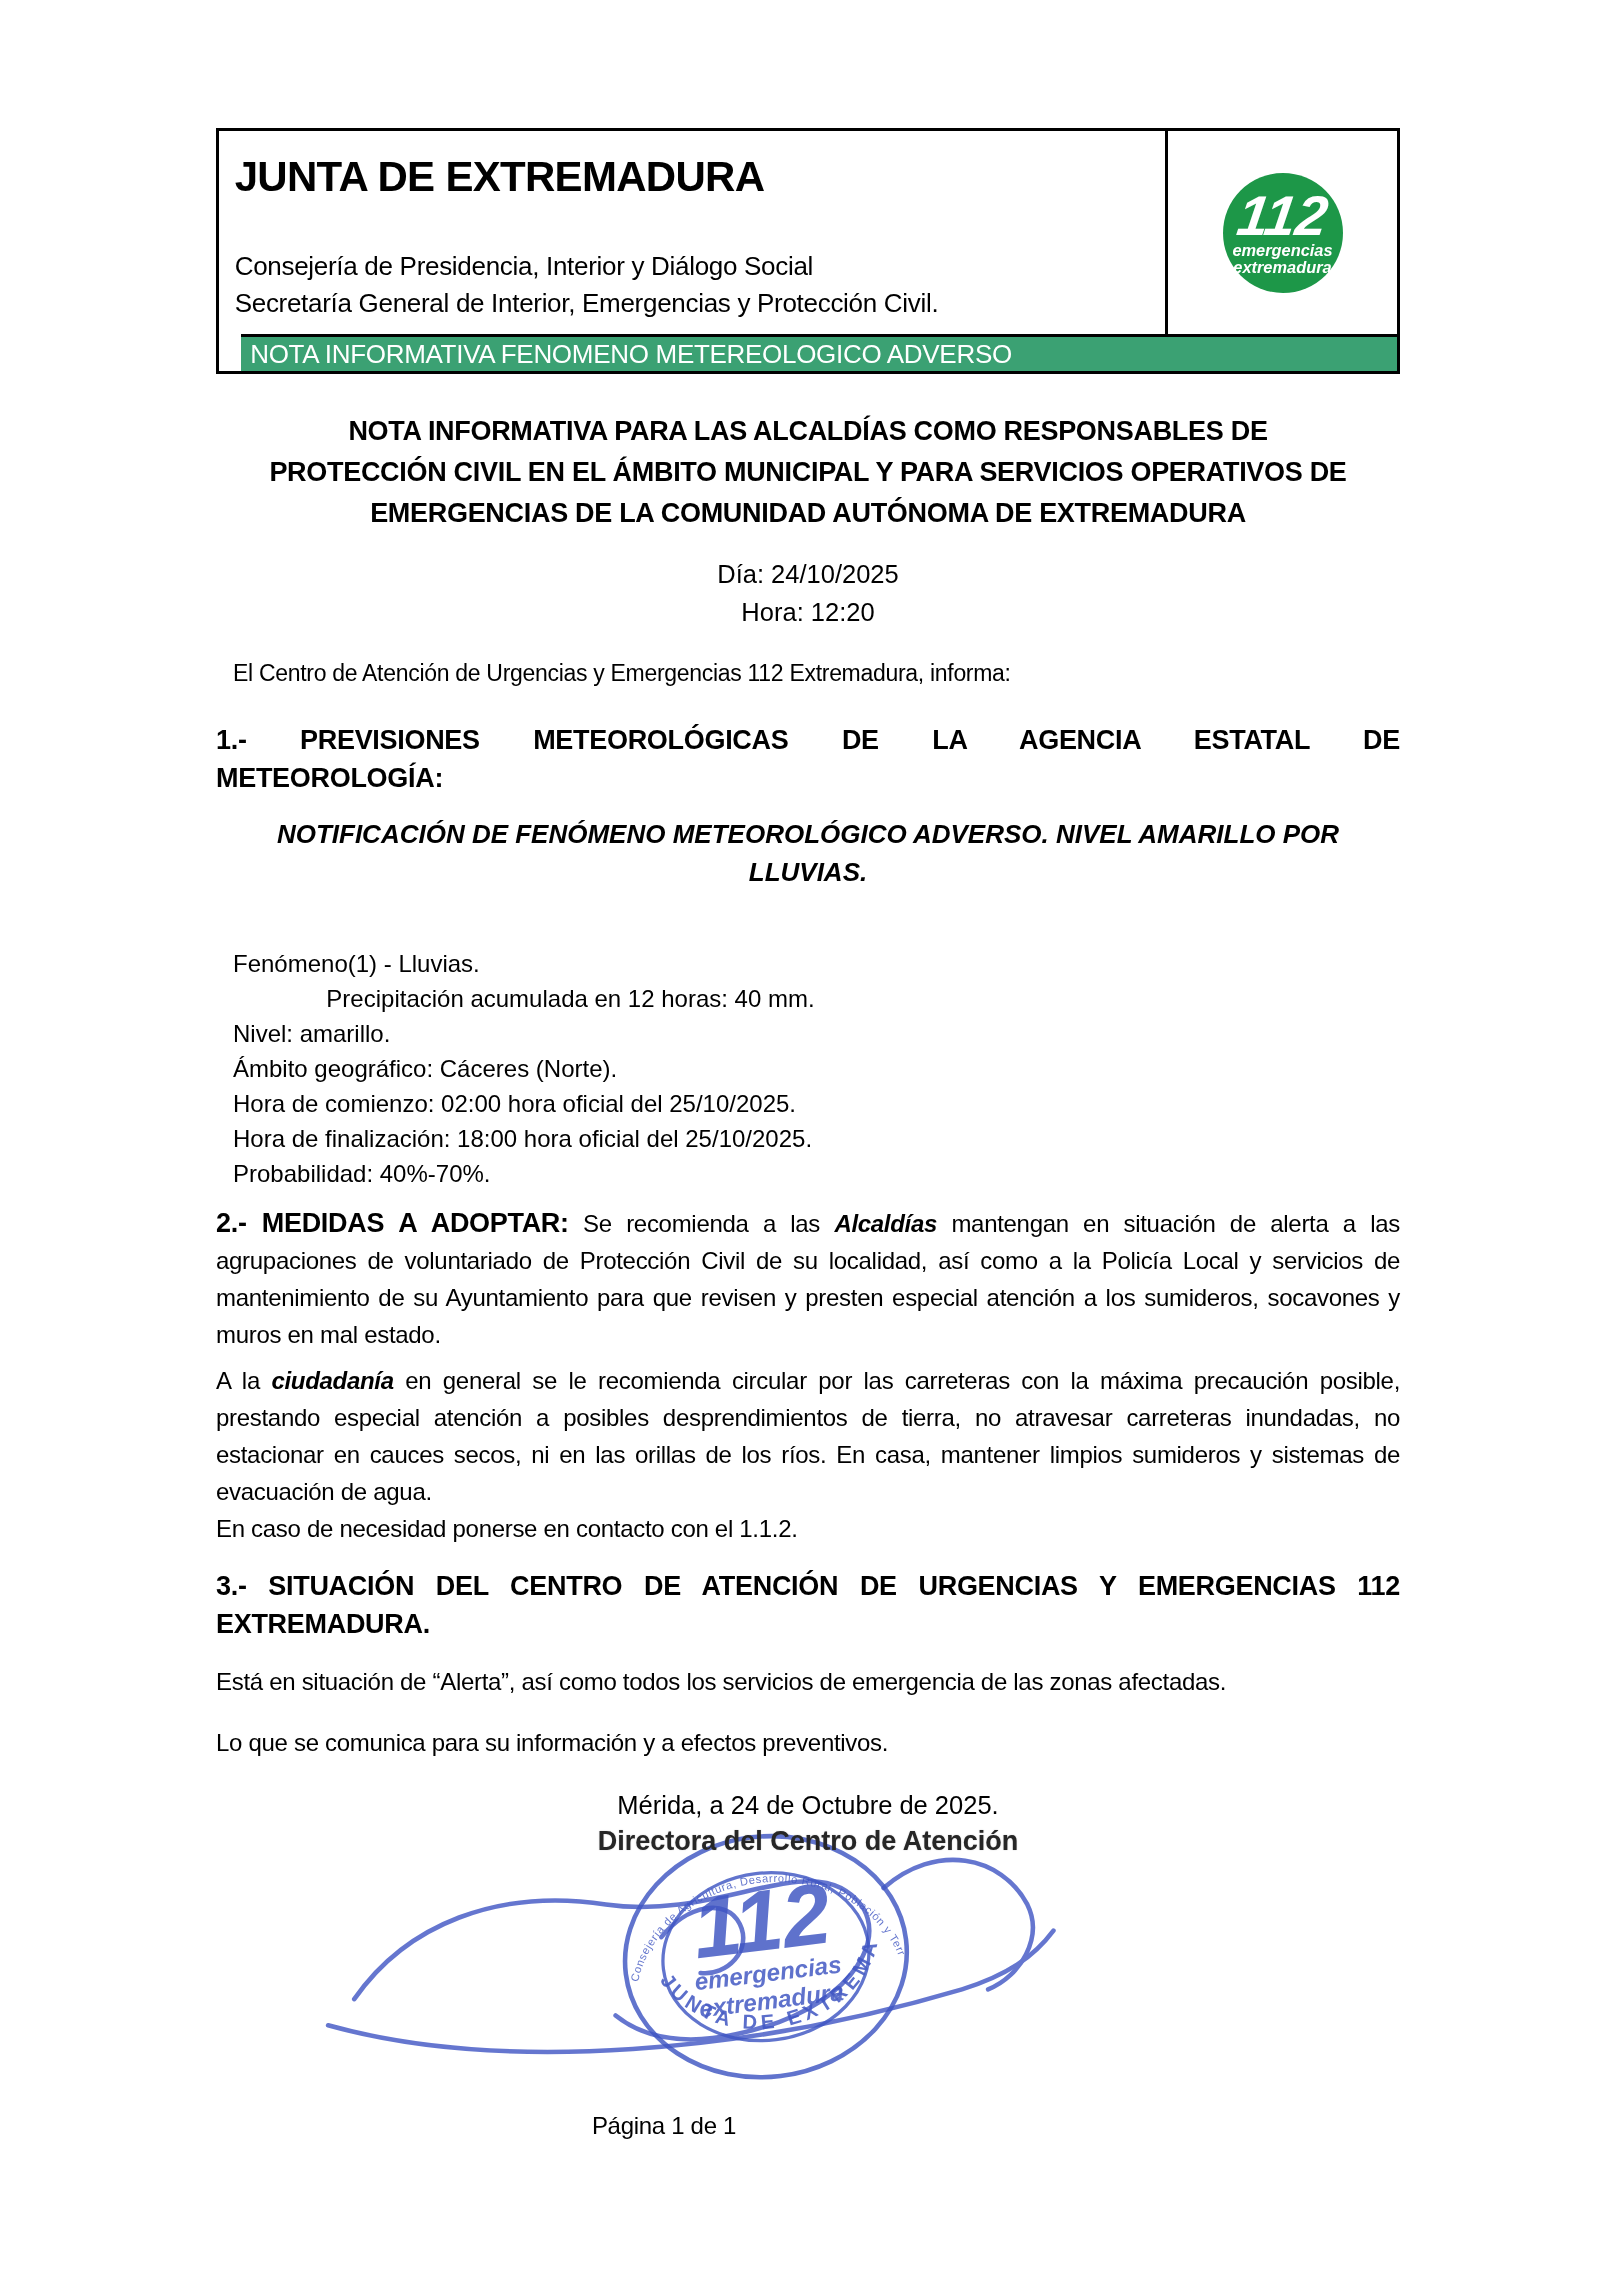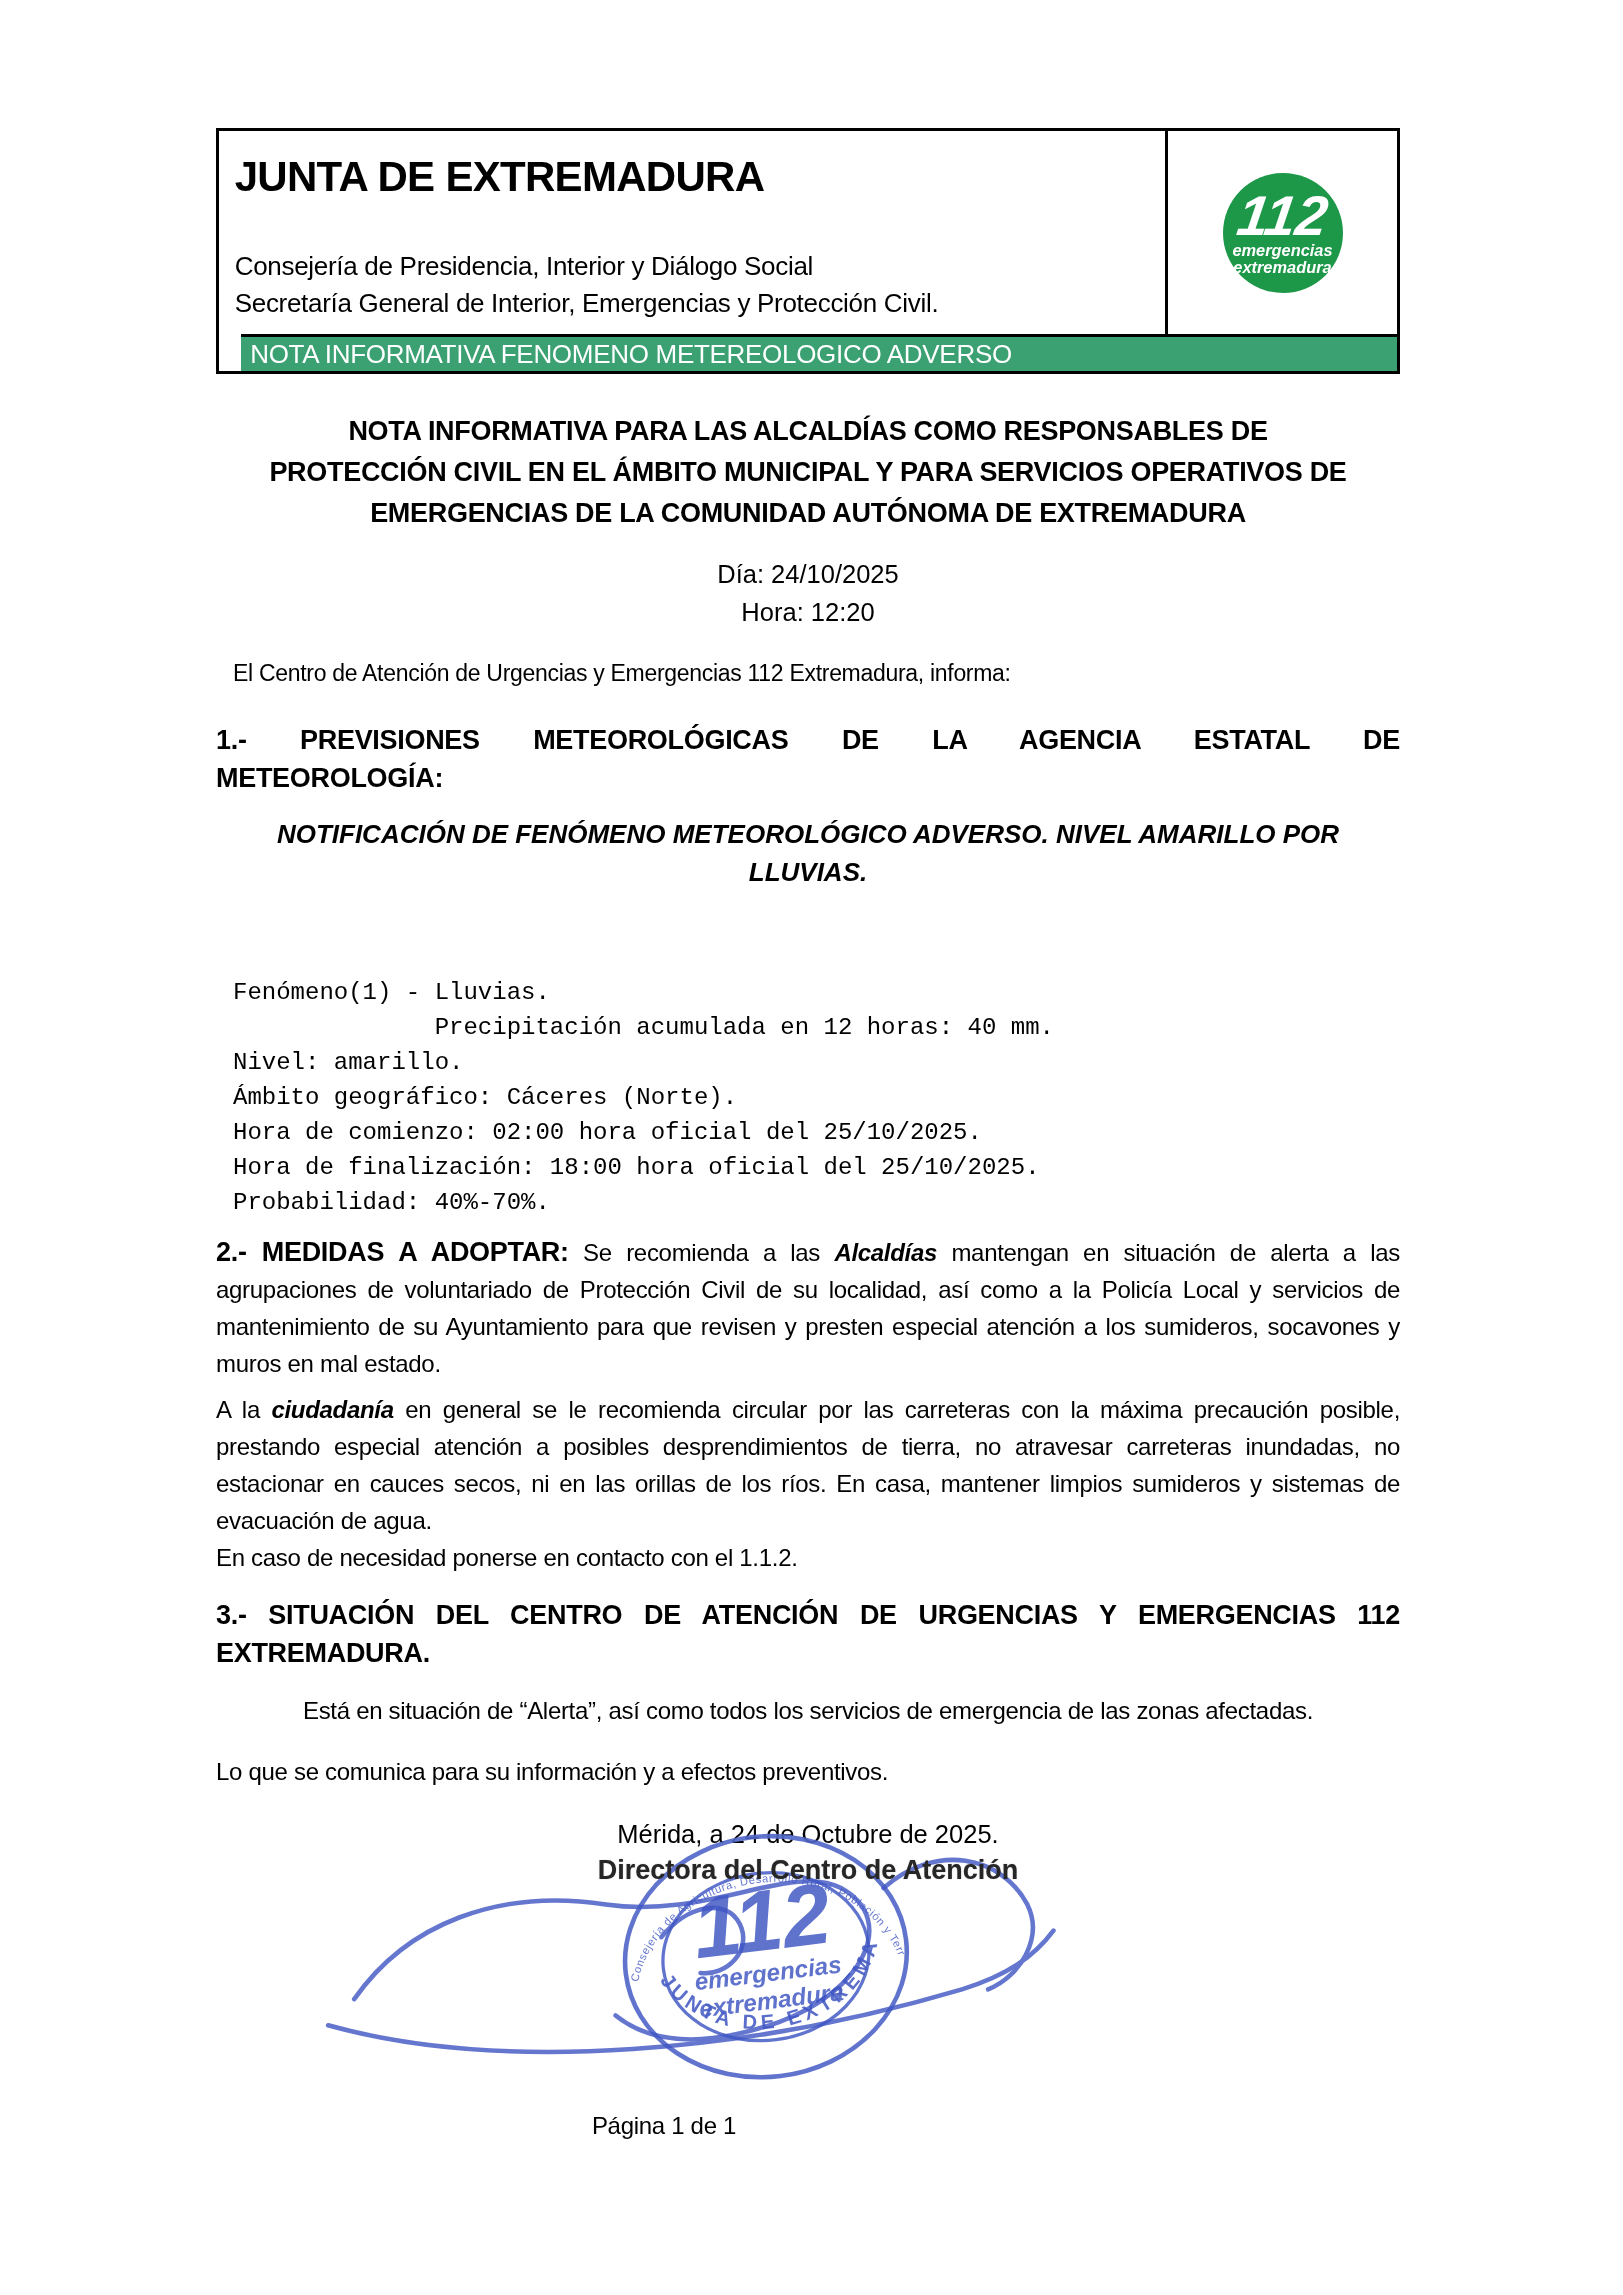--- a/index.html
+++ b/index.html
@@ -33,29 +33,29 @@
   
   .title{margin-top:37px;text-align:center;font-weight:bold;font-size:27px;line-height:41px;
          white-space:pre-line;letter-spacing:-0.3px;}
   .meta{margin-top:21px;text-align:center;font-size:25.5px;line-height:38px;}
   .intro{margin:23.6px 0 0 17px;font-size:23px;line-height:37px;letter-spacing:-0.3px;}
   .sec-h{margin-top:29px;font-weight:bold;font-size:27px;line-height:38px;letter-spacing:-0.3px;}
   .sec-h .l1{display:block;text-align:justify;text-align-last:justify;}
   .sec-h .l2{display:block;}
   .notice{margin-top:18.3px;text-align:center;font-weight:bold;font-style:italic;
           font-size:26px;line-height:38px;white-space:pre-line;}
-  .mono{margin:84px 0 0 17px;font-family:Liberation Mono, monospace;
+  .mono{margin:55px 0 0 17px;font-family:Liberation Sans, sans-serif;
         font-size:24px;line-height:35px;white-space:pre;}
   .para{margin:13px 0 0 0;font-size:24px;line-height:37px;text-align:justify;letter-spacing:-0.3px;}
   .para.first-gap{margin-top:14.4px;}
   .blabel{font-weight:bold;font-size:27px;}
   .bi{font-weight:bold;font-style:italic;}
   .line{font-size:24px;line-height:37px;letter-spacing:-0.3px;}
   .sec3{margin-top:19.6px;}
-  .alerta{margin-top:19.6px;text-align:center;}
+  .alerta{margin-top:19.6px;}
   .closing{margin-top:21px;}
   .merida{margin-top:26px;text-align:center;font-size:25.5px;line-height:37px;}
   .role{position:relative;z-index:2;text-align:center;font-size:27px;line-height:35px;
         color:#262626;font-weight:600;text-shadow:0 0 1.3px rgba(40,40,40,0.35);}
   .fdo{position:relative;z-index:2;margin-top:98px;text-align:center;font-size:30px;
        color:#2d2d2d;font-weight:600;letter-spacing:0.3px;text-shadow:0 0 1.3px rgba(40,40,40,0.3);}
   .stamp{position:absolute;left:308px;top:1826px;width:759px;height:281px;z-index:1;}
   .pagenum{position:absolute;left:0;top:2112px;width:1328px;text-align:center;
            font-size:24px;letter-spacing:-0.3px;}
 </style>

